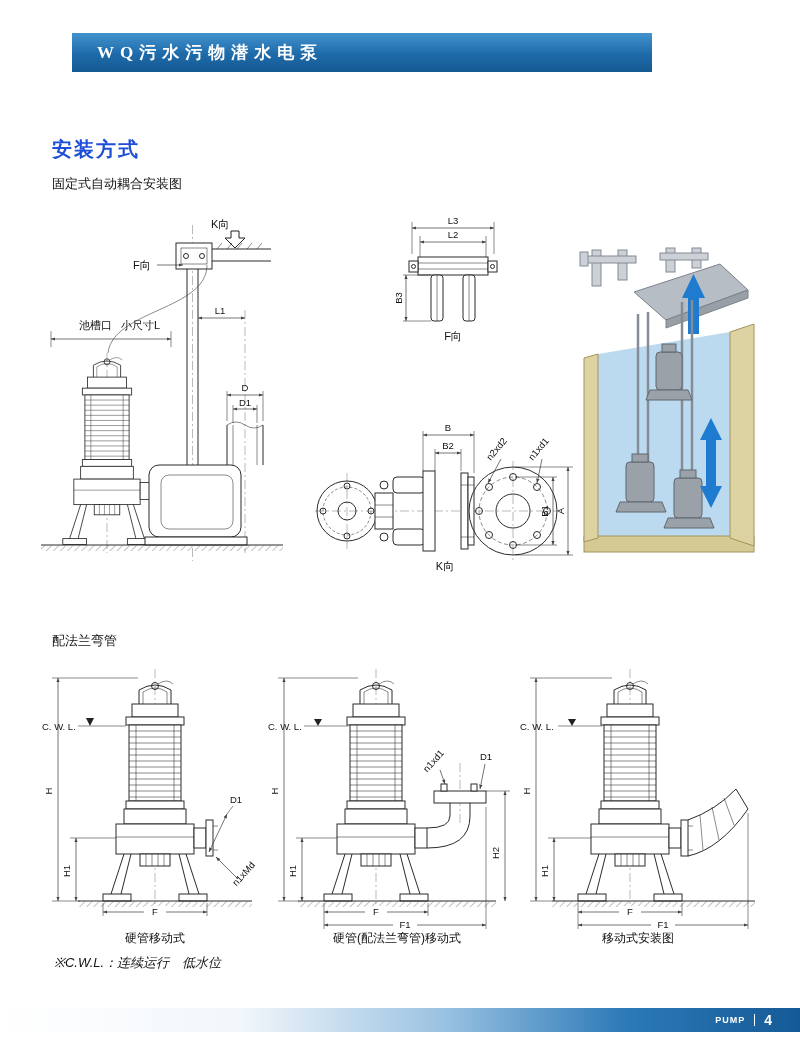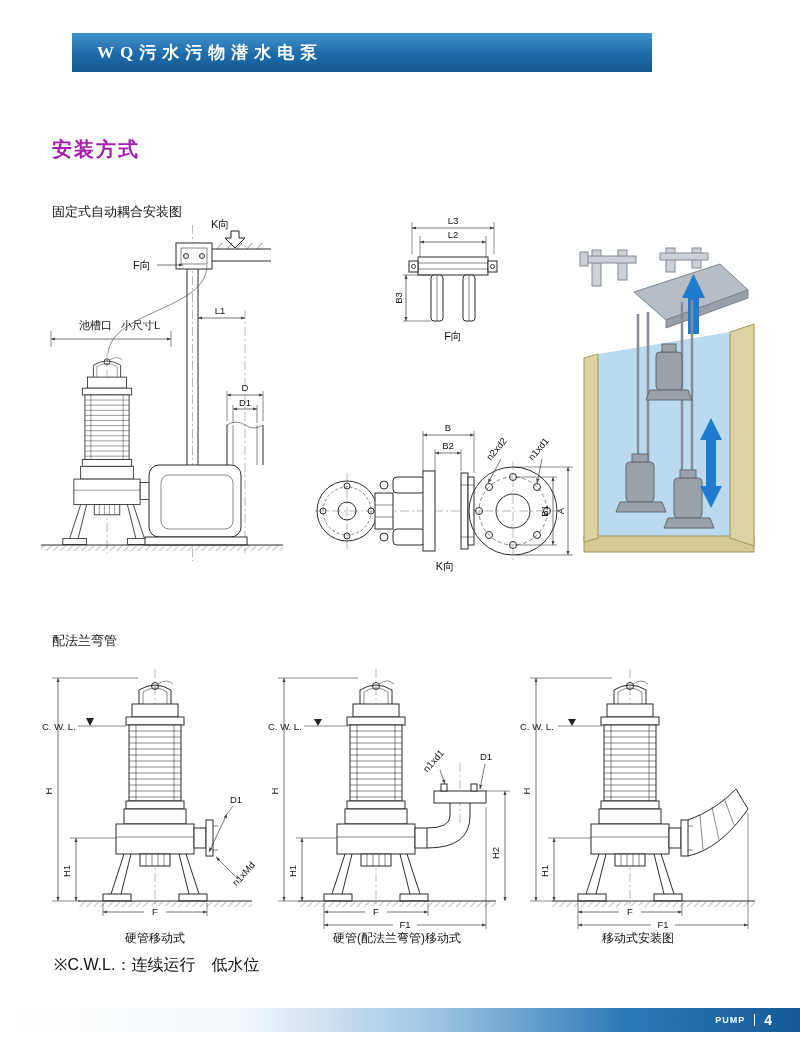--- a/index.html
+++ b/index.html
@@ -6,24 +6,24 @@
   html,body { width:800px; height:1051px; }
   body { position:relative; background:#ffffff; font-family:"Liberation Sans",sans-serif; overflow:hidden; }
   .abs { position:absolute; }
 
   .header-bar { left:72px; top:33px; width:580px; height:39px;
     background:linear-gradient(180deg,#4293cd 0%,#1e6aa9 55%,#145a92 100%);
     display:flex; align-items:center; }
   .header-title { color:#fff; font-size:17px; font-weight:bold; letter-spacing:6px;
     padding-left:25px; font-family:"Liberation Serif",serif; }
 
-  .page-title { left:52px; top:136px; font-size:20px; font-weight:bold; color:#a21caf; letter-spacing:2px; }
+  .page-title { left:52px; top:136px; font-size:20px; font-weight:bold; color:#1d4ed8; letter-spacing:2px; }
   .sub { font-size:13px; color:#151515; }
   .caption { font-size:12px; color:#111; text-align:center; }
-  .note { left:54px; top:953px; font-size:16px; color:#111; }
+  .note { left:54px; top:953px; font-size:13px; color:#111;font-style:italic; }
 
   .footer-bar { left:0; top:1008px; width:800px; height:24px;
     background:linear-gradient(90deg,#ffffff 0%,#f2f7fb 30%,#9cc3e2 55%,#2c7ab8 78%,#155a97 100%);
     display:flex; align-items:center; justify-content:flex-end; padding-right:28px; }
   .footer-brand { color:#fff; font-size:9px; font-weight:bold; letter-spacing:1px; }
   .footer-sep { width:1px; height:12px; background:#fff; margin:0 9px; }
   .footer-page { color:#fff; font-size:14px; font-weight:bold; }
 
   svg.abs { overflow:visible; }
   .ln   { stroke:#2b2b2b; fill:none; stroke-width:1; }
@@ -36,21 +36,21 @@
   .mid { text-anchor:middle; }
 </style>
 </head>
 <body>
 
 <div class="abs header-bar">
   <div class="header-title">WQ污水污物潜水电泵</div>
 </div>
 
 <div class="abs page-title">安装方式</div>
-<div class="abs sub" style="left:52px;top:175px;margin-top:28px;">固定式自动耦合安装图</div>
+<div class="abs sub" style="left:52px;top:175px;">固定式自动耦合安装图</div>
 <div class="abs sub" style="left:52px;top:632px;">配法兰弯管</div>
 
 <svg class="abs" style="left:35px;top:215px;" width="270" height="375" viewBox="0 0 270 375">
   <defs>
     <marker id="aA" viewBox="0 0 10 10" refX="9" refY="5" markerWidth="7" markerHeight="7" orient="auto-start-reverse">
       <path d="M0,1.5 L9,5 L0,8.5 Z" fill="#444"></path>
       </marker>
     <pattern id="hA" width="5" height="6" patternUnits="userSpaceOnUse" patternTransform="rotate(45)">
       <line x1="0" y1="0" x2="0" y2="6" stroke="#666" stroke-width="0.8"></line>
       </pattern>

